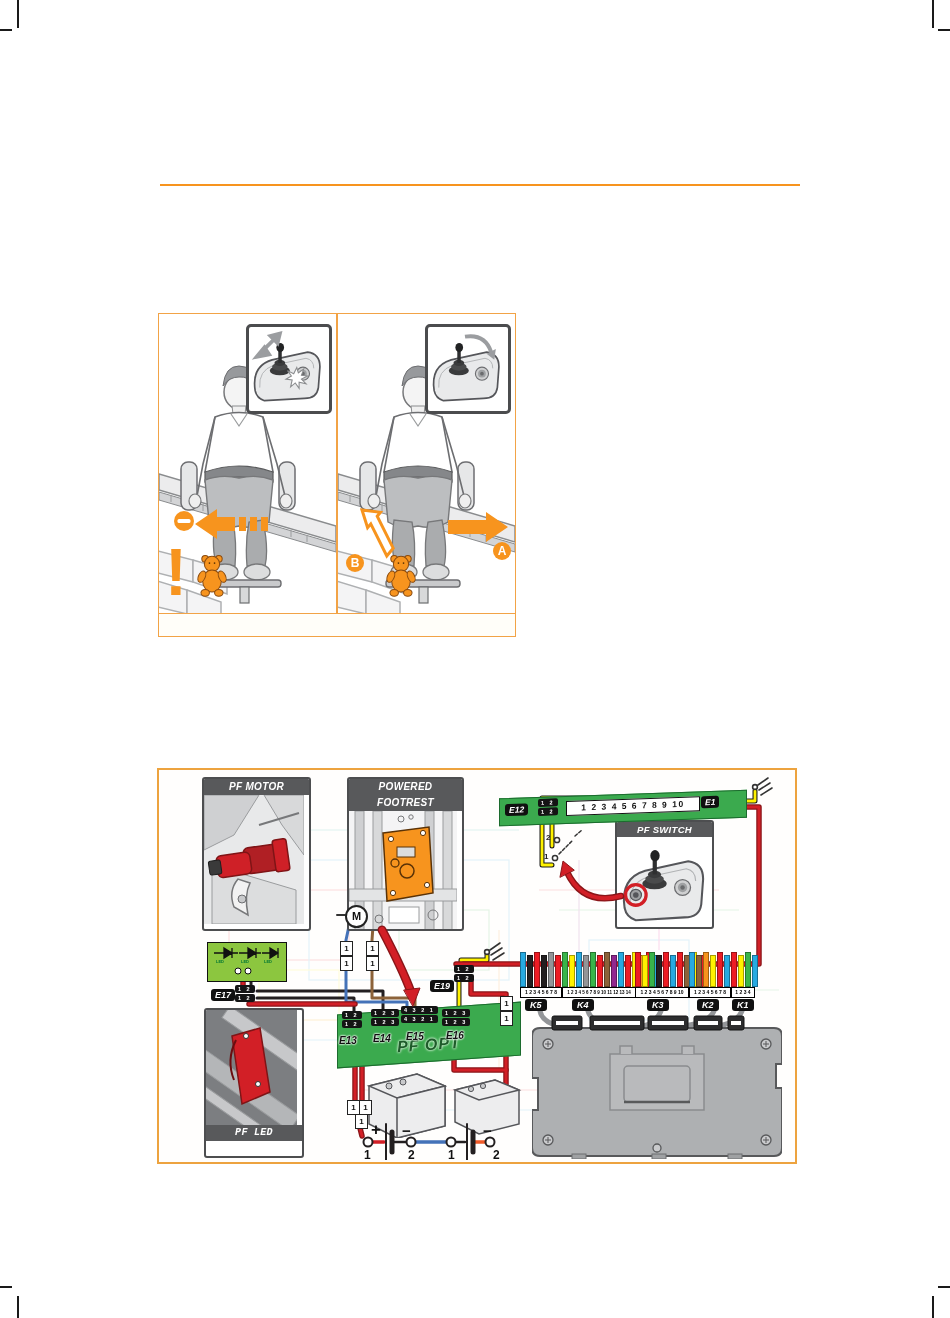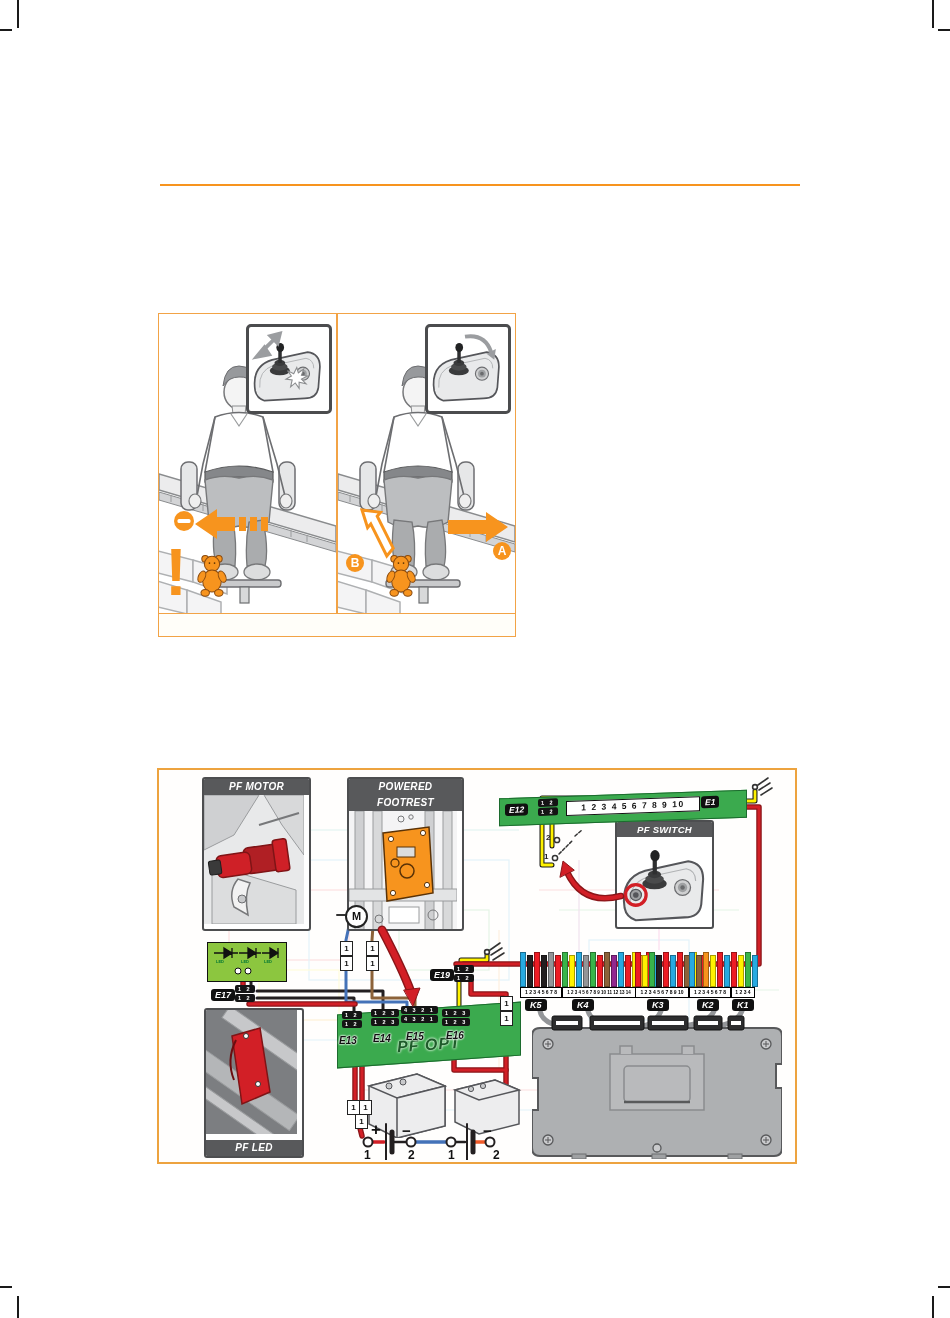--- a/index.html
+++ b/index.html
@@ -394,40 +394,40 @@
       <div style="position:absolute;left:33px;top:16px;font:bold 4px 'Liberation Sans',sans-serif;color:#073;">LED</div>
       <div style="position:absolute;left:56px;top:16px;font:bold 4px 'Liberation Sans',sans-serif;color:#073;">LED</div>
     </div>
 
     <div class="tag" style="left:52px;top:219px;">E17</div>
     <div class="econ" style="left:76px;top:215px;">
       <div class="econ-row">1 2</div>
       <div class="econ-row">1 2</div>
     </div>
 
-    <div class="tag" style="left:271px;top:199px;">E19</div>
+    <div class="tag" style="left:271px;top:210px;">E19</div>
     <div class="econ" style="left:295px;top:195px;">
       <div class="econ-row">1 2</div>
       <div class="econ-row">1 2</div>
     </div>
 
     <div class="inset" style="left:45px;top:238px;width:96px;height:146px;">
       <svg width="91" height="124" viewBox="0 0 91 124">
         <rect width="91" height="124" fill="#7c7e81"></rect>
         <g transform="rotate(35 45 62)">
           <rect x="-10" y="20" width="120" height="14" fill="#c7c8ca" stroke="#9a9c9e"></rect>
           <rect x="-10" y="70" width="120" height="18" fill="#b4b6b8" stroke="#9a9c9e"></rect>
           <rect x="-10" y="100" width="120" height="10" fill="#c7c8ca" stroke="#9a9c9e"></rect>
         </g>
         <polygon points="26,26 54,18 64,82 36,94" fill="#D21F26" stroke="#7f1416" stroke-width="1.5"></polygon>
         <path d="M30 30 Q20 50 28 70" fill="none" stroke="#6b0d10" stroke-width="2"></path>
         <circle cx="40" cy="26" r="2.5" fill="#fff" stroke="#333"></circle>
         <circle cx="52" cy="74" r="2.5" fill="#fff" stroke="#333"></circle>
       </svg>
-      <div class="inset-h" style="position:absolute;bottom:0;width:100%;">PF LED</div>
+      <div class="inset-h" style="position:absolute;bottom:15px;width:100%;font-family:Liberation Mono, monospace;">PF LED</div>
     </div>
 
     <div class="greenboard" style="left:178px;top:238px;width:182px;height:52px;transform:skewY(-4deg);"></div>
     <div class="pfopt-text" style="left:238px;top:266px;">PF OPT</div>
 
     <div class="econ" style="left:183px;top:241px;">
       <div class="econ-row">1 2</div>
       <div class="econ-row">1 2</div>
     </div>
     <div class="elabel" style="left:180px;top:265px;">E13</div>

